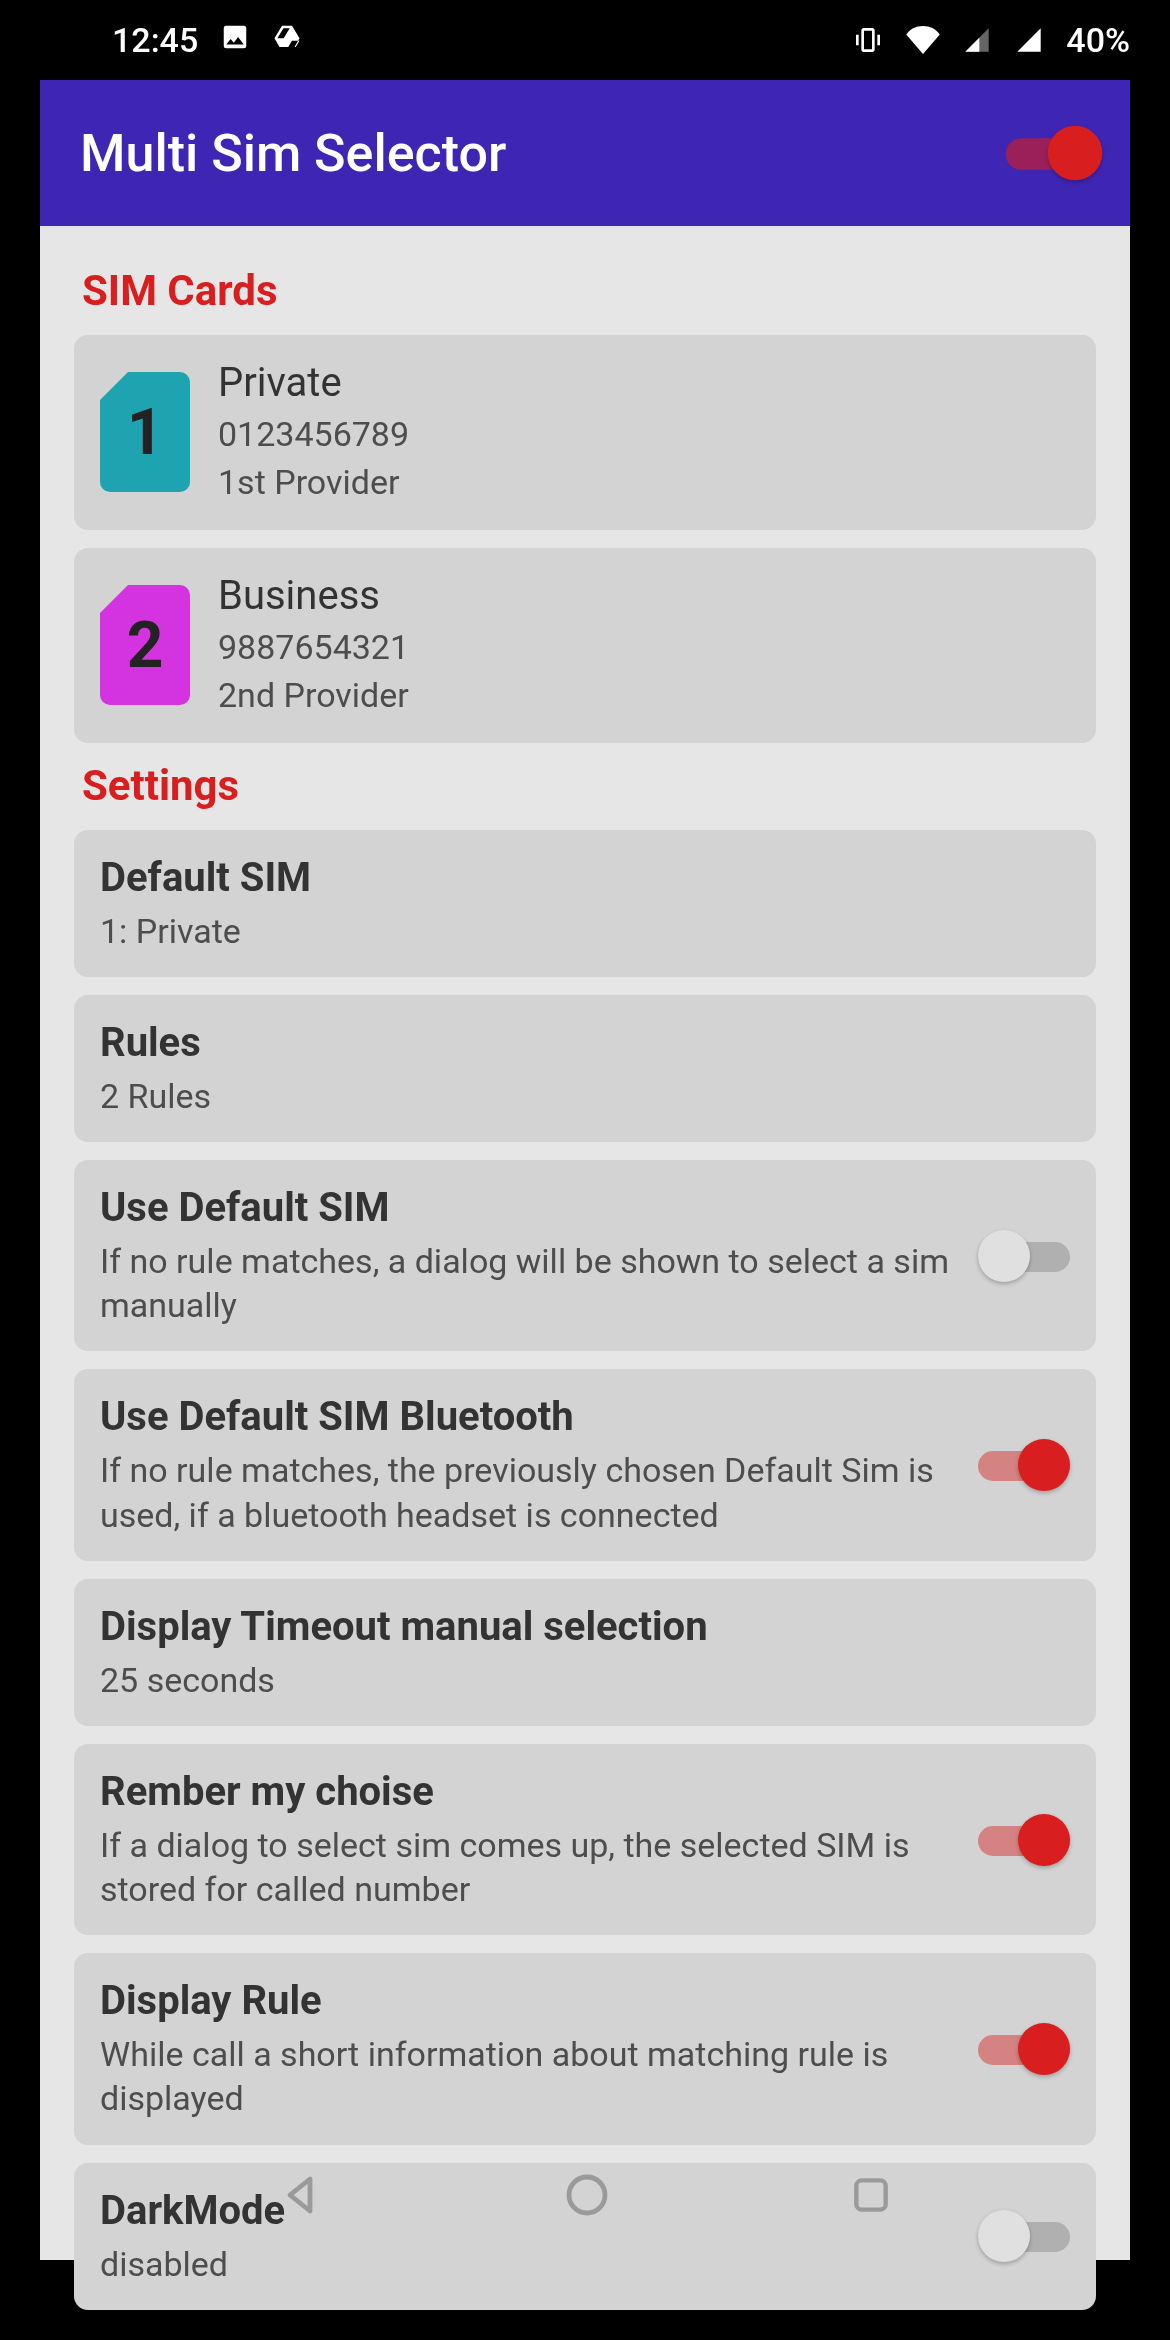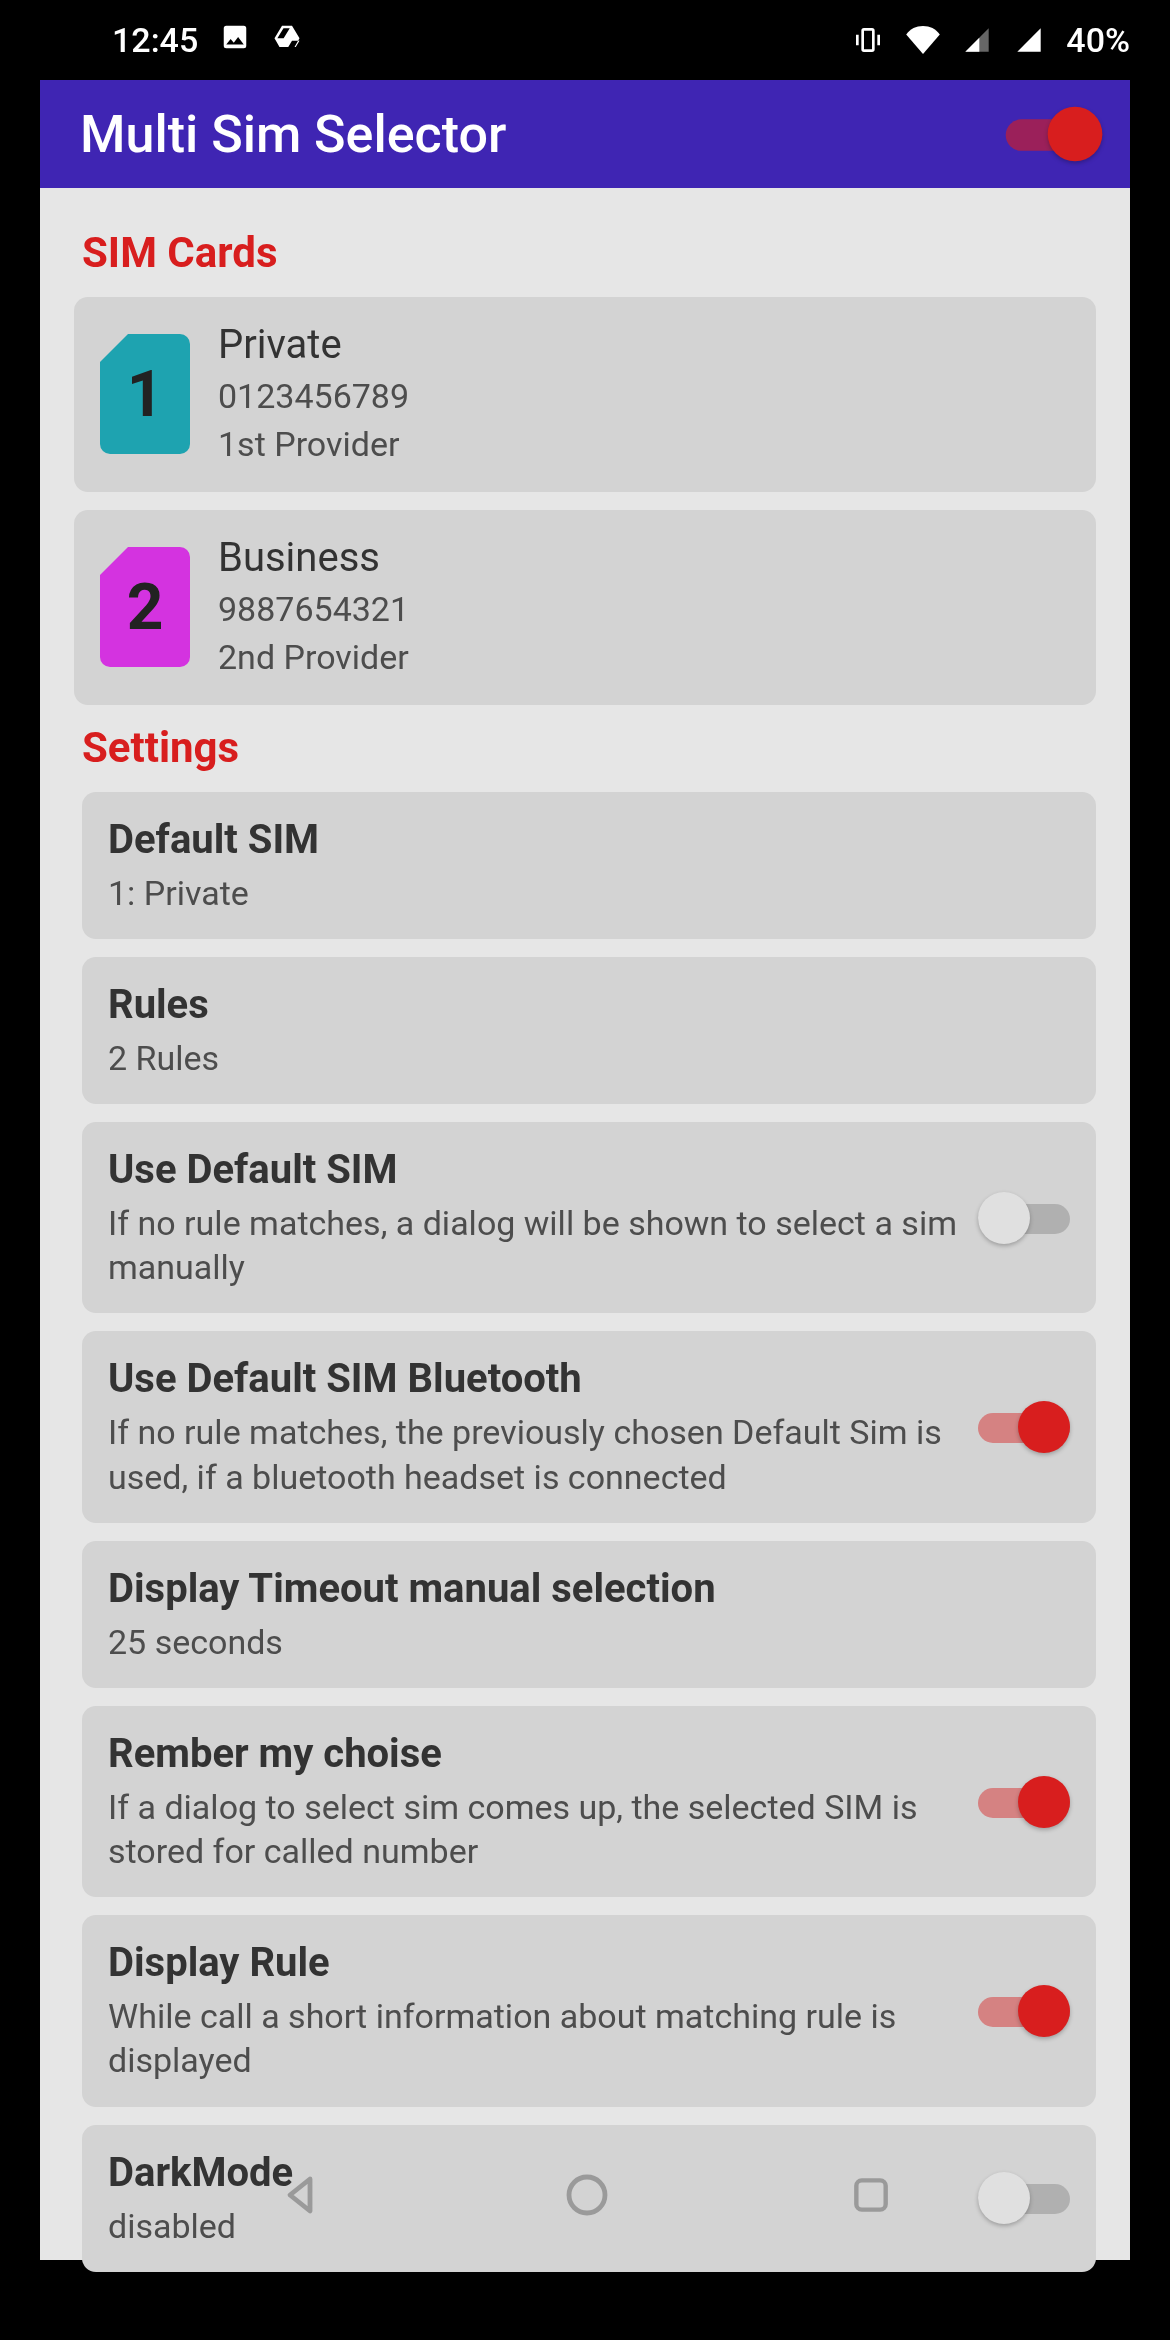--- a/index.html
+++ b/index.html
@@ -29,21 +29,21 @@
   
   .app {
     position: relative;
     margin: 0 40px;
     height: 2180px;
     background: #e6e6e6;
   }
 
   
   .app-bar {
-    height: 108px;
+    height: 146px;
     background: #3f25b3;
     display: flex;
     align-items: center;
     justify-content: space-between;
     padding: 0 30px 0 40px;
   }
   .app-bar-title {
     color: #fff;
     font-size: 52px;
     font-weight: 500;
@@ -138,21 +138,20 @@
 
   
   .row {
     background: #d3d3d3;
     border-radius: 14px;
     padding: 24px 26px;
     margin-bottom: 18px;
     display: flex;
     align-items: center;
     gap: 20px;
-    margin-left: 8px;
   }
   .row .text { flex: 1; }
   .row-title {
     font-size: 40px;
     font-weight: 700;
     color: #333;
     margin-bottom: 8px;
   }
   .row-sub {
     font-size: 34px;

